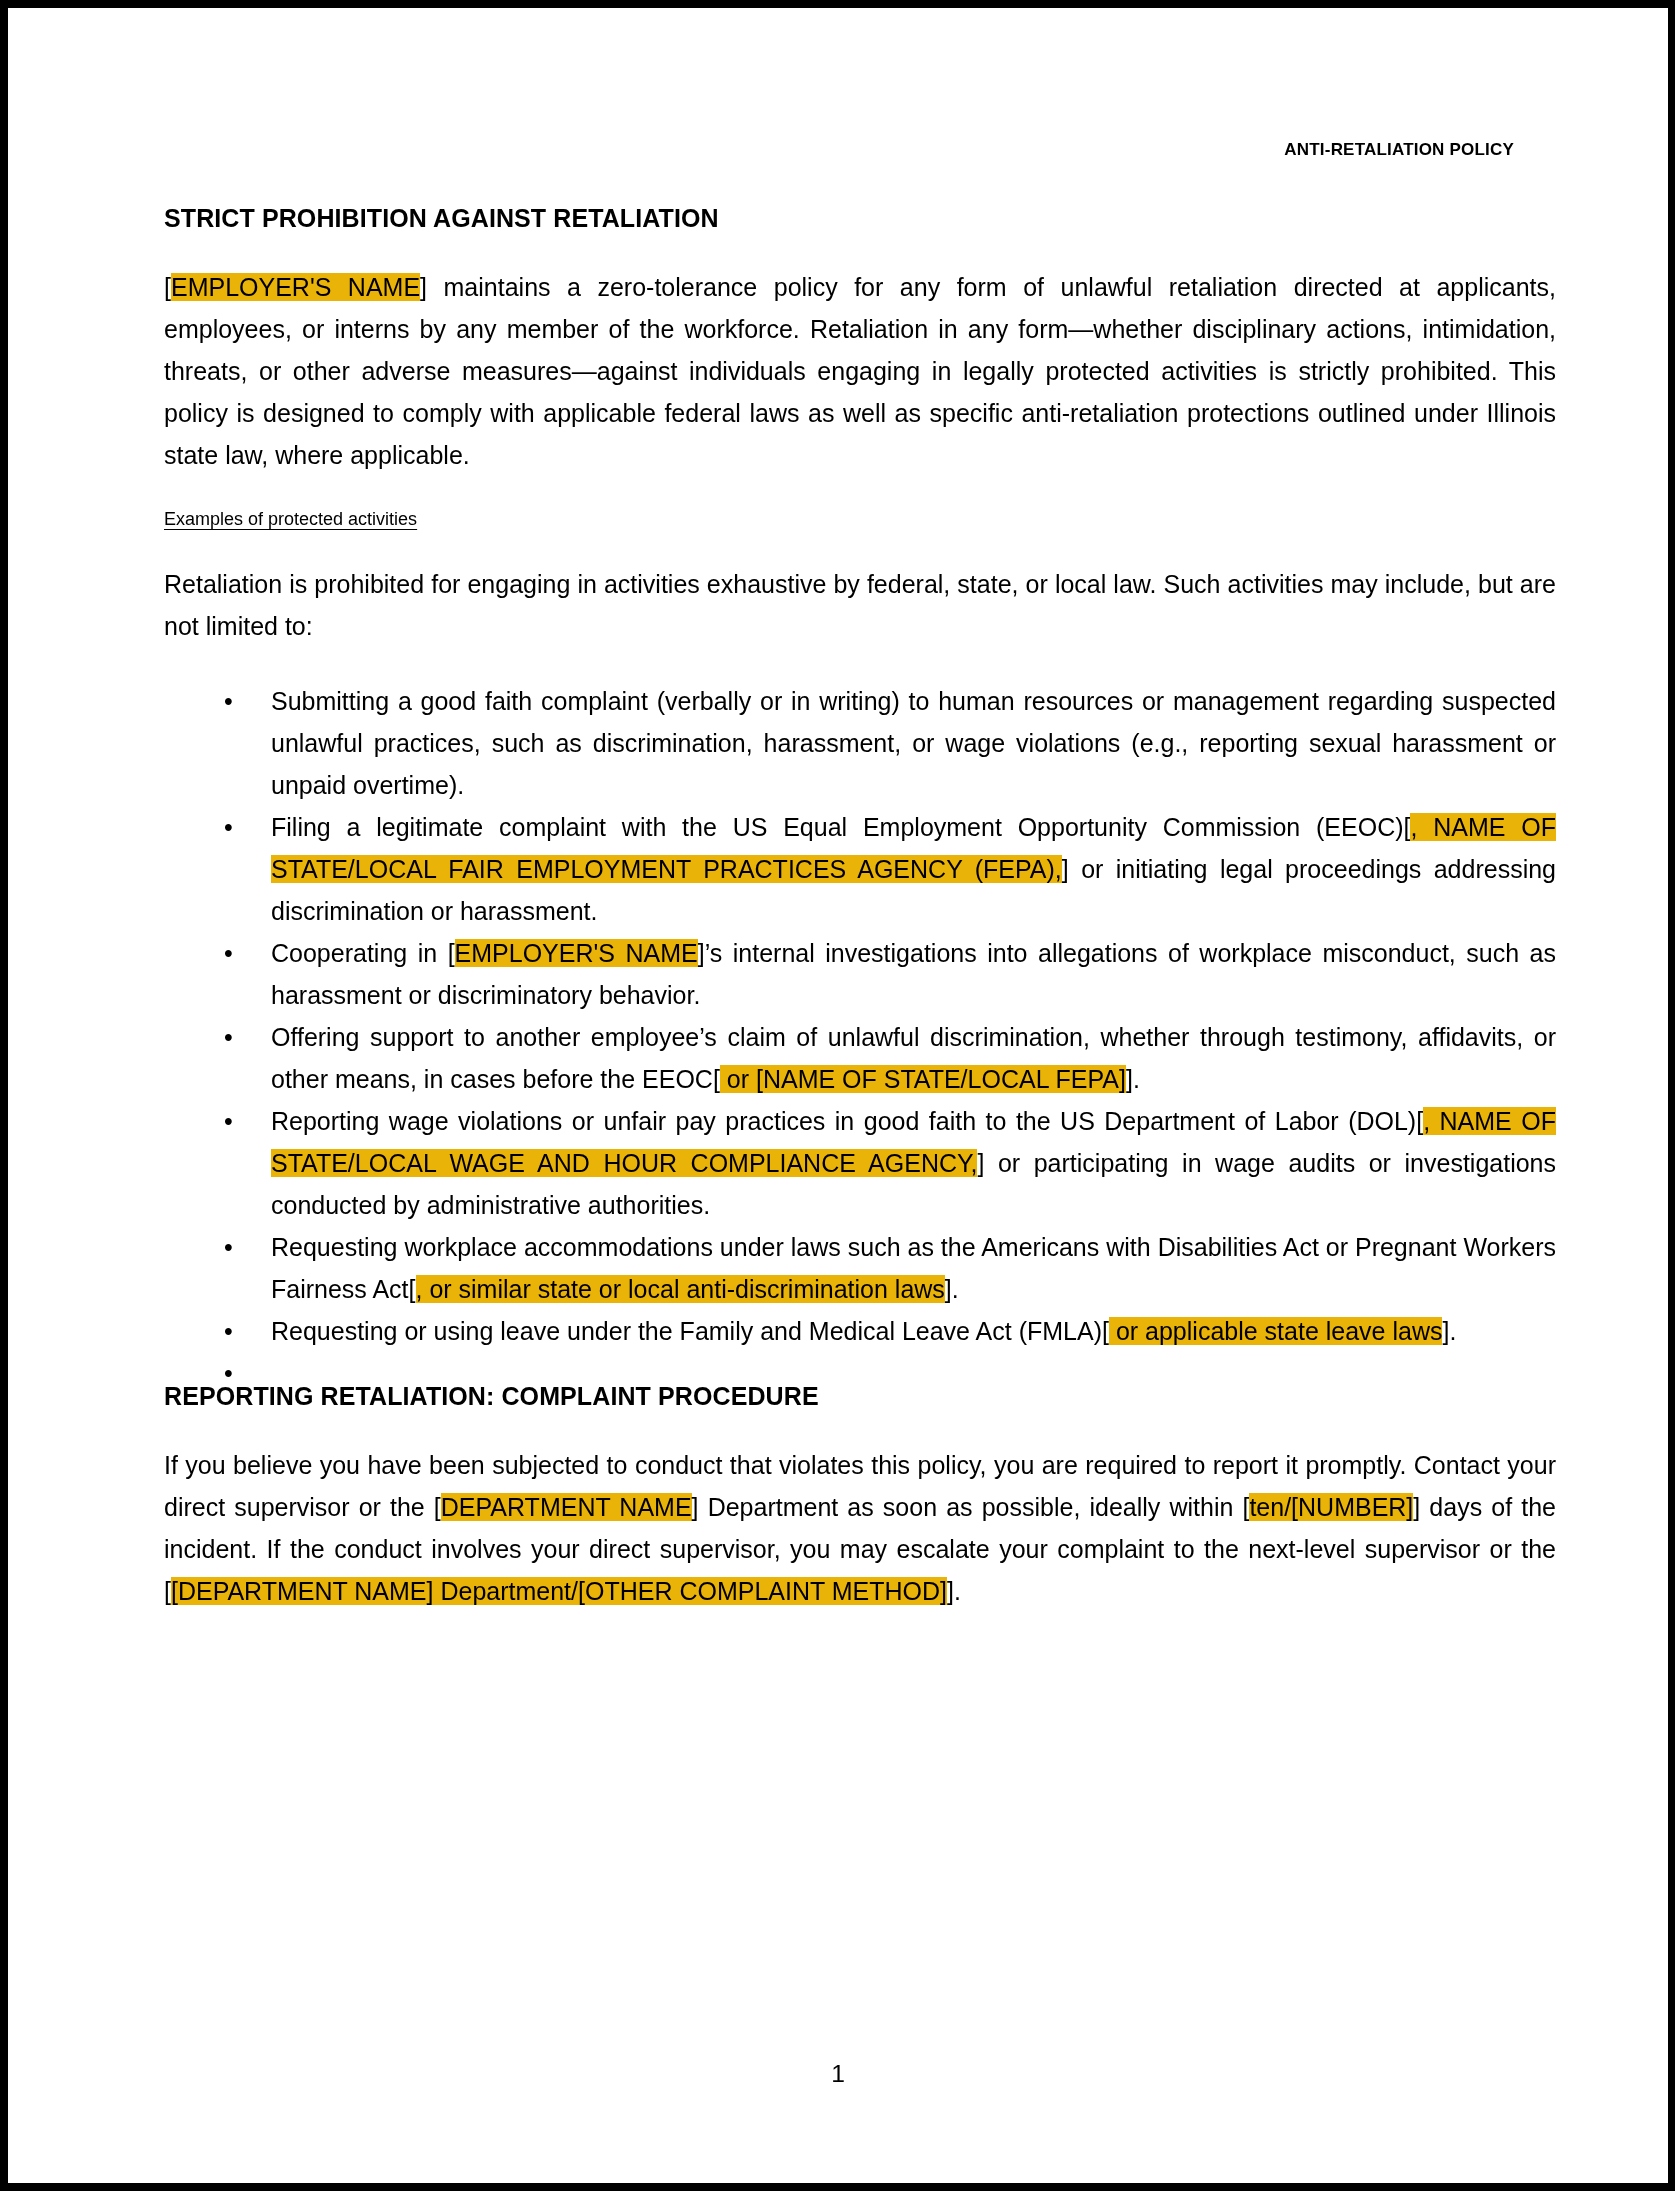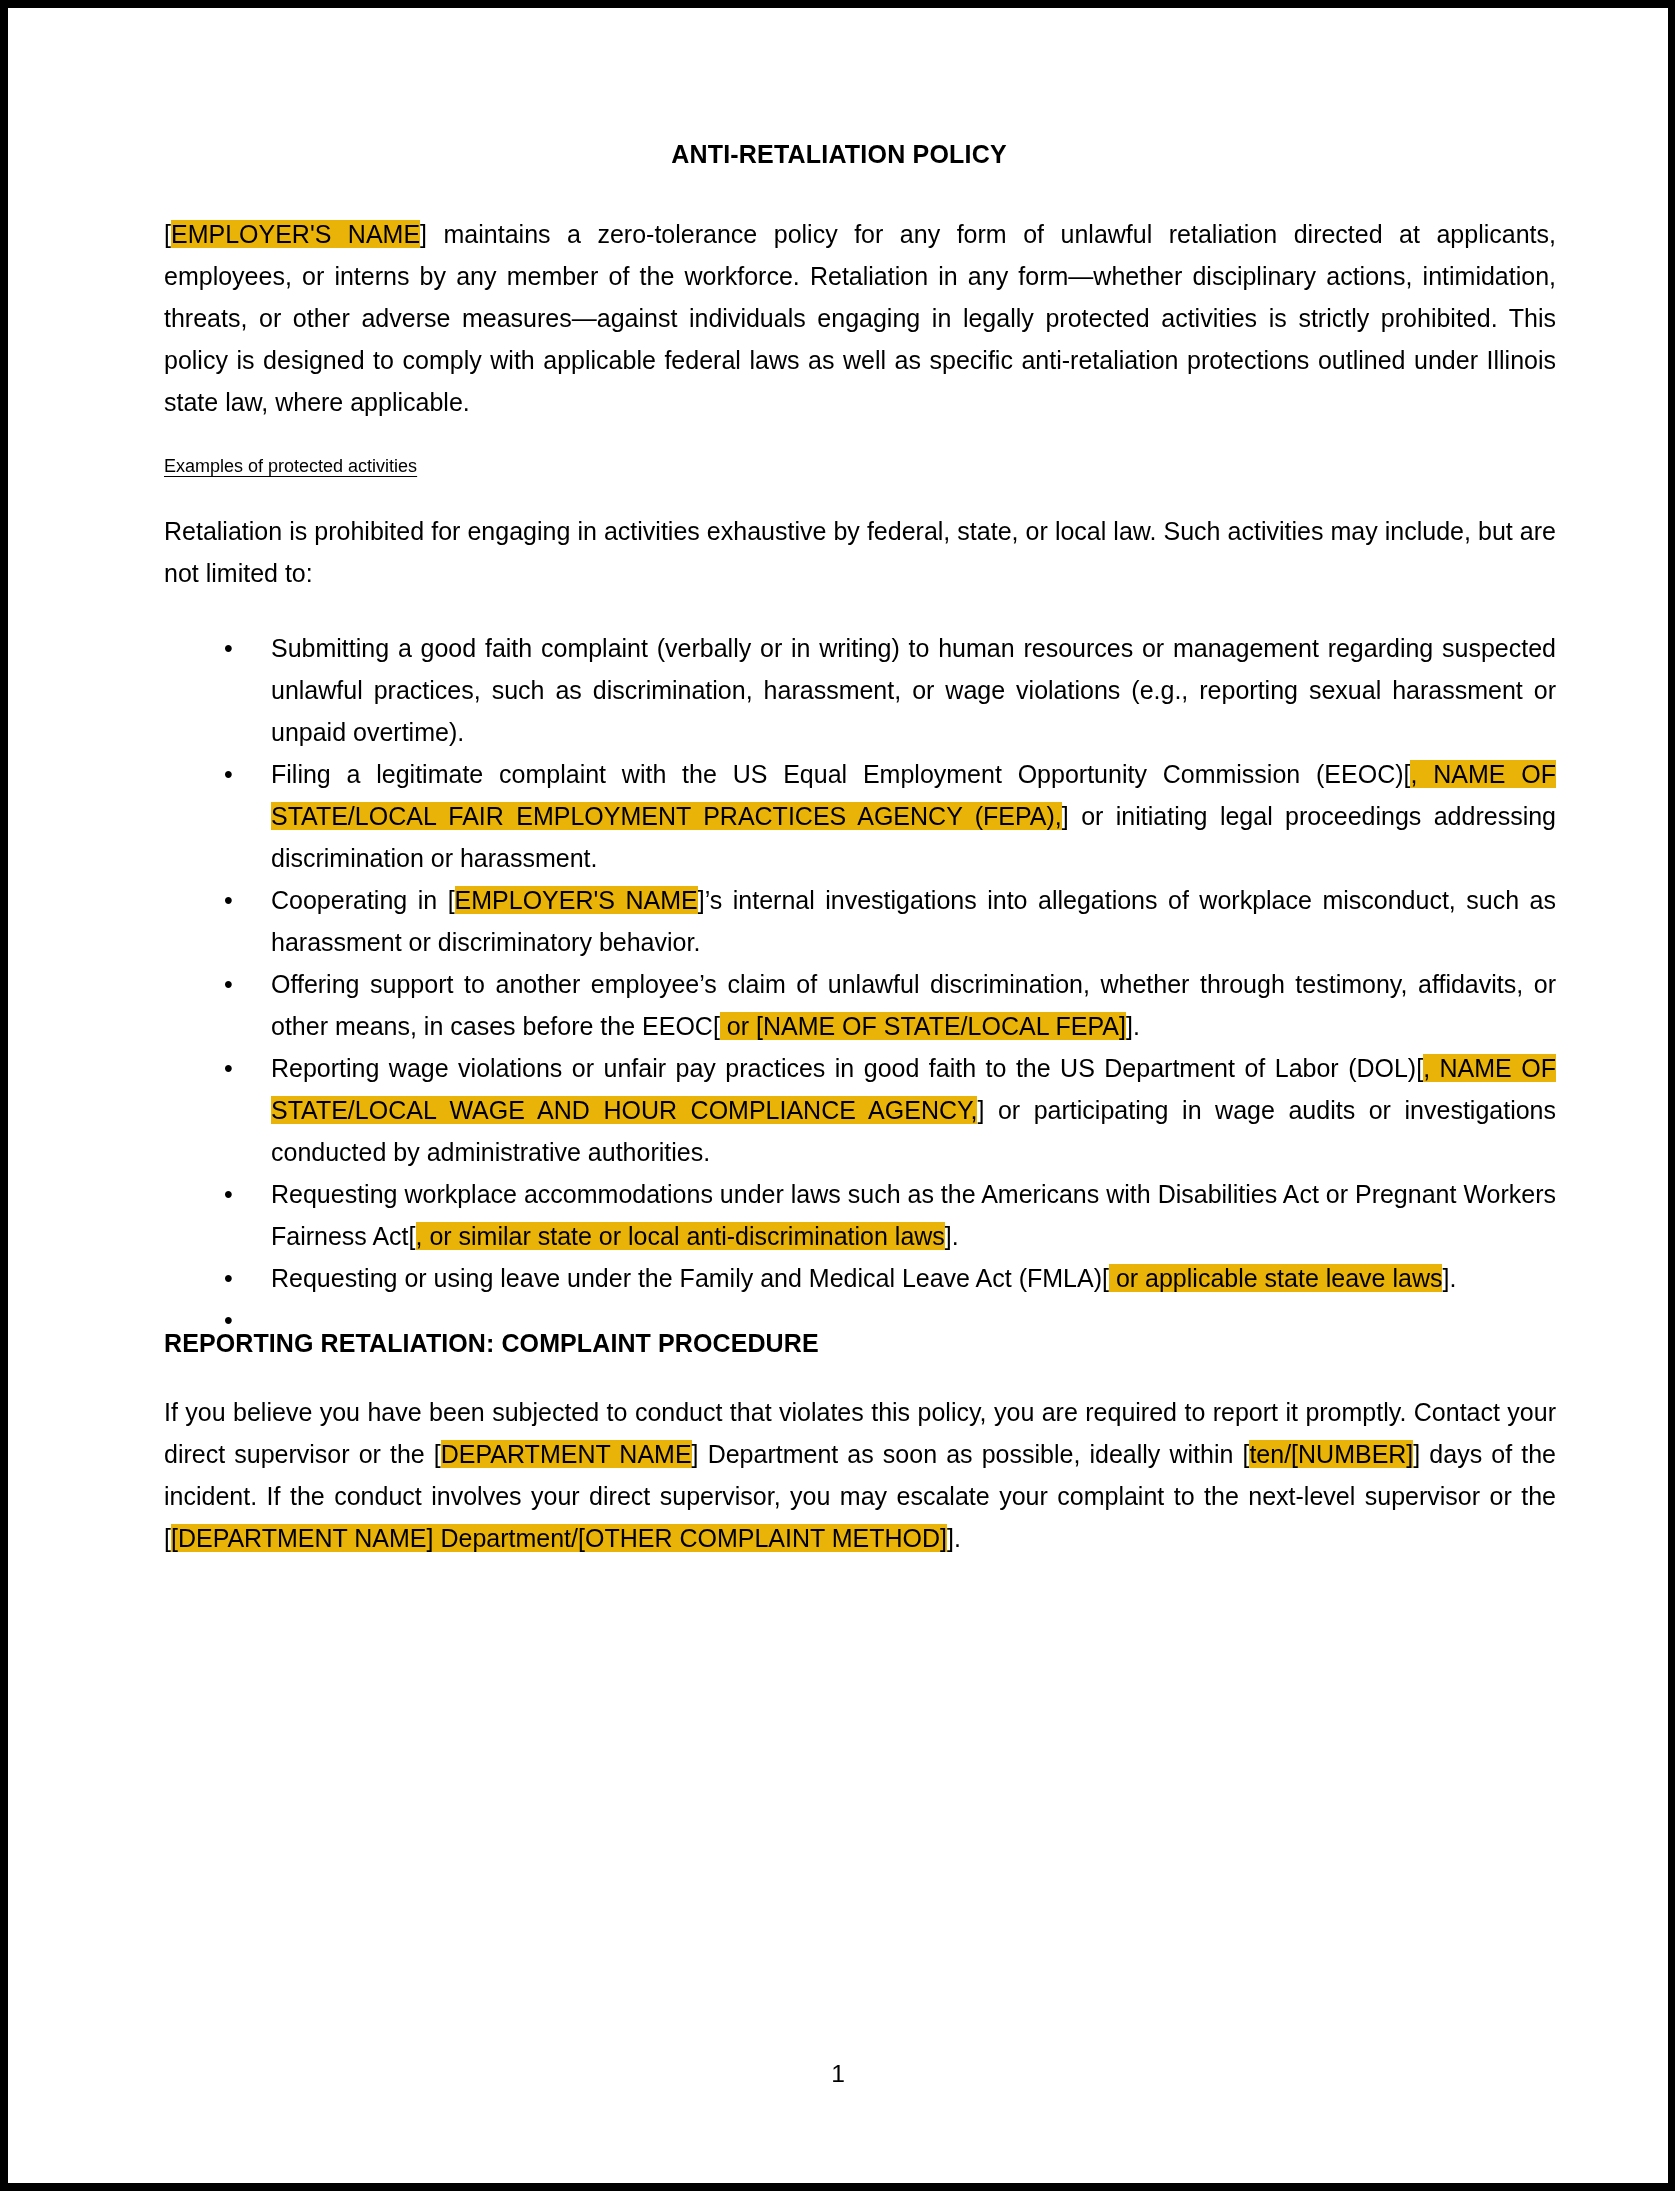--- a/index.html
+++ b/index.html
@@ -23,23 +23,23 @@
   .page-inner {
     position: absolute;
     left: 0;
     top: 0;
     width: 100%;
     height: 100%;
     box-sizing: border-box;
     padding: 132px 112px 0 156px;
   }
   .doc-title {
-    text-align: center;
+    text-align: right;
     font-weight: bold;
-    font-size: 25px;
+    font-size: 17px;
     letter-spacing: 0.2px;
     margin: 0 0 44px 0;
     color: #000;
     padding-right: 42px;
   }
   .section-heading {
     font-weight: bold;
     font-size: 25px;
     margin: 0 0 33px 0;
     color: #000;
@@ -95,20 +95,21 @@
   }
 </style>
 </head>
 <body>
 
 <div class="page">
   <div class="page-inner">
 
     <h1 class="doc-title">ANTI-RETALIATION POLICY</h1>
 
+    <h2 class="section-heading">STRICT PROHIBITION AGAINST RETALIATION</h2>
 
     <p class="body-para">
       <span>[</span><span class="hl">EMPLOYER'S NAME</span><span>]</span><span> maintains a zero-tolerance policy for any form of unlawful retaliation directed at applicants, employees, or interns by any member of the workforce. Retaliation in any form—whether disciplinary actions, intimidation, threats, or other adverse measures—against individuals engaging in legally protected activities is strictly prohibited. This policy is designed to comply with applicable federal laws as well as specific anti-retaliation protections outlined under Illinois state law, where applicable.</span>
     </p>
 
     <div class="subheading-underline">
       <span>Examples of protected activities</span>
     </div>
 
     <p class="body-para">Retaliation is prohibited for engaging in activities exhaustive by federal, state, or local law. Such activities may include, but are not limited to:</p>

